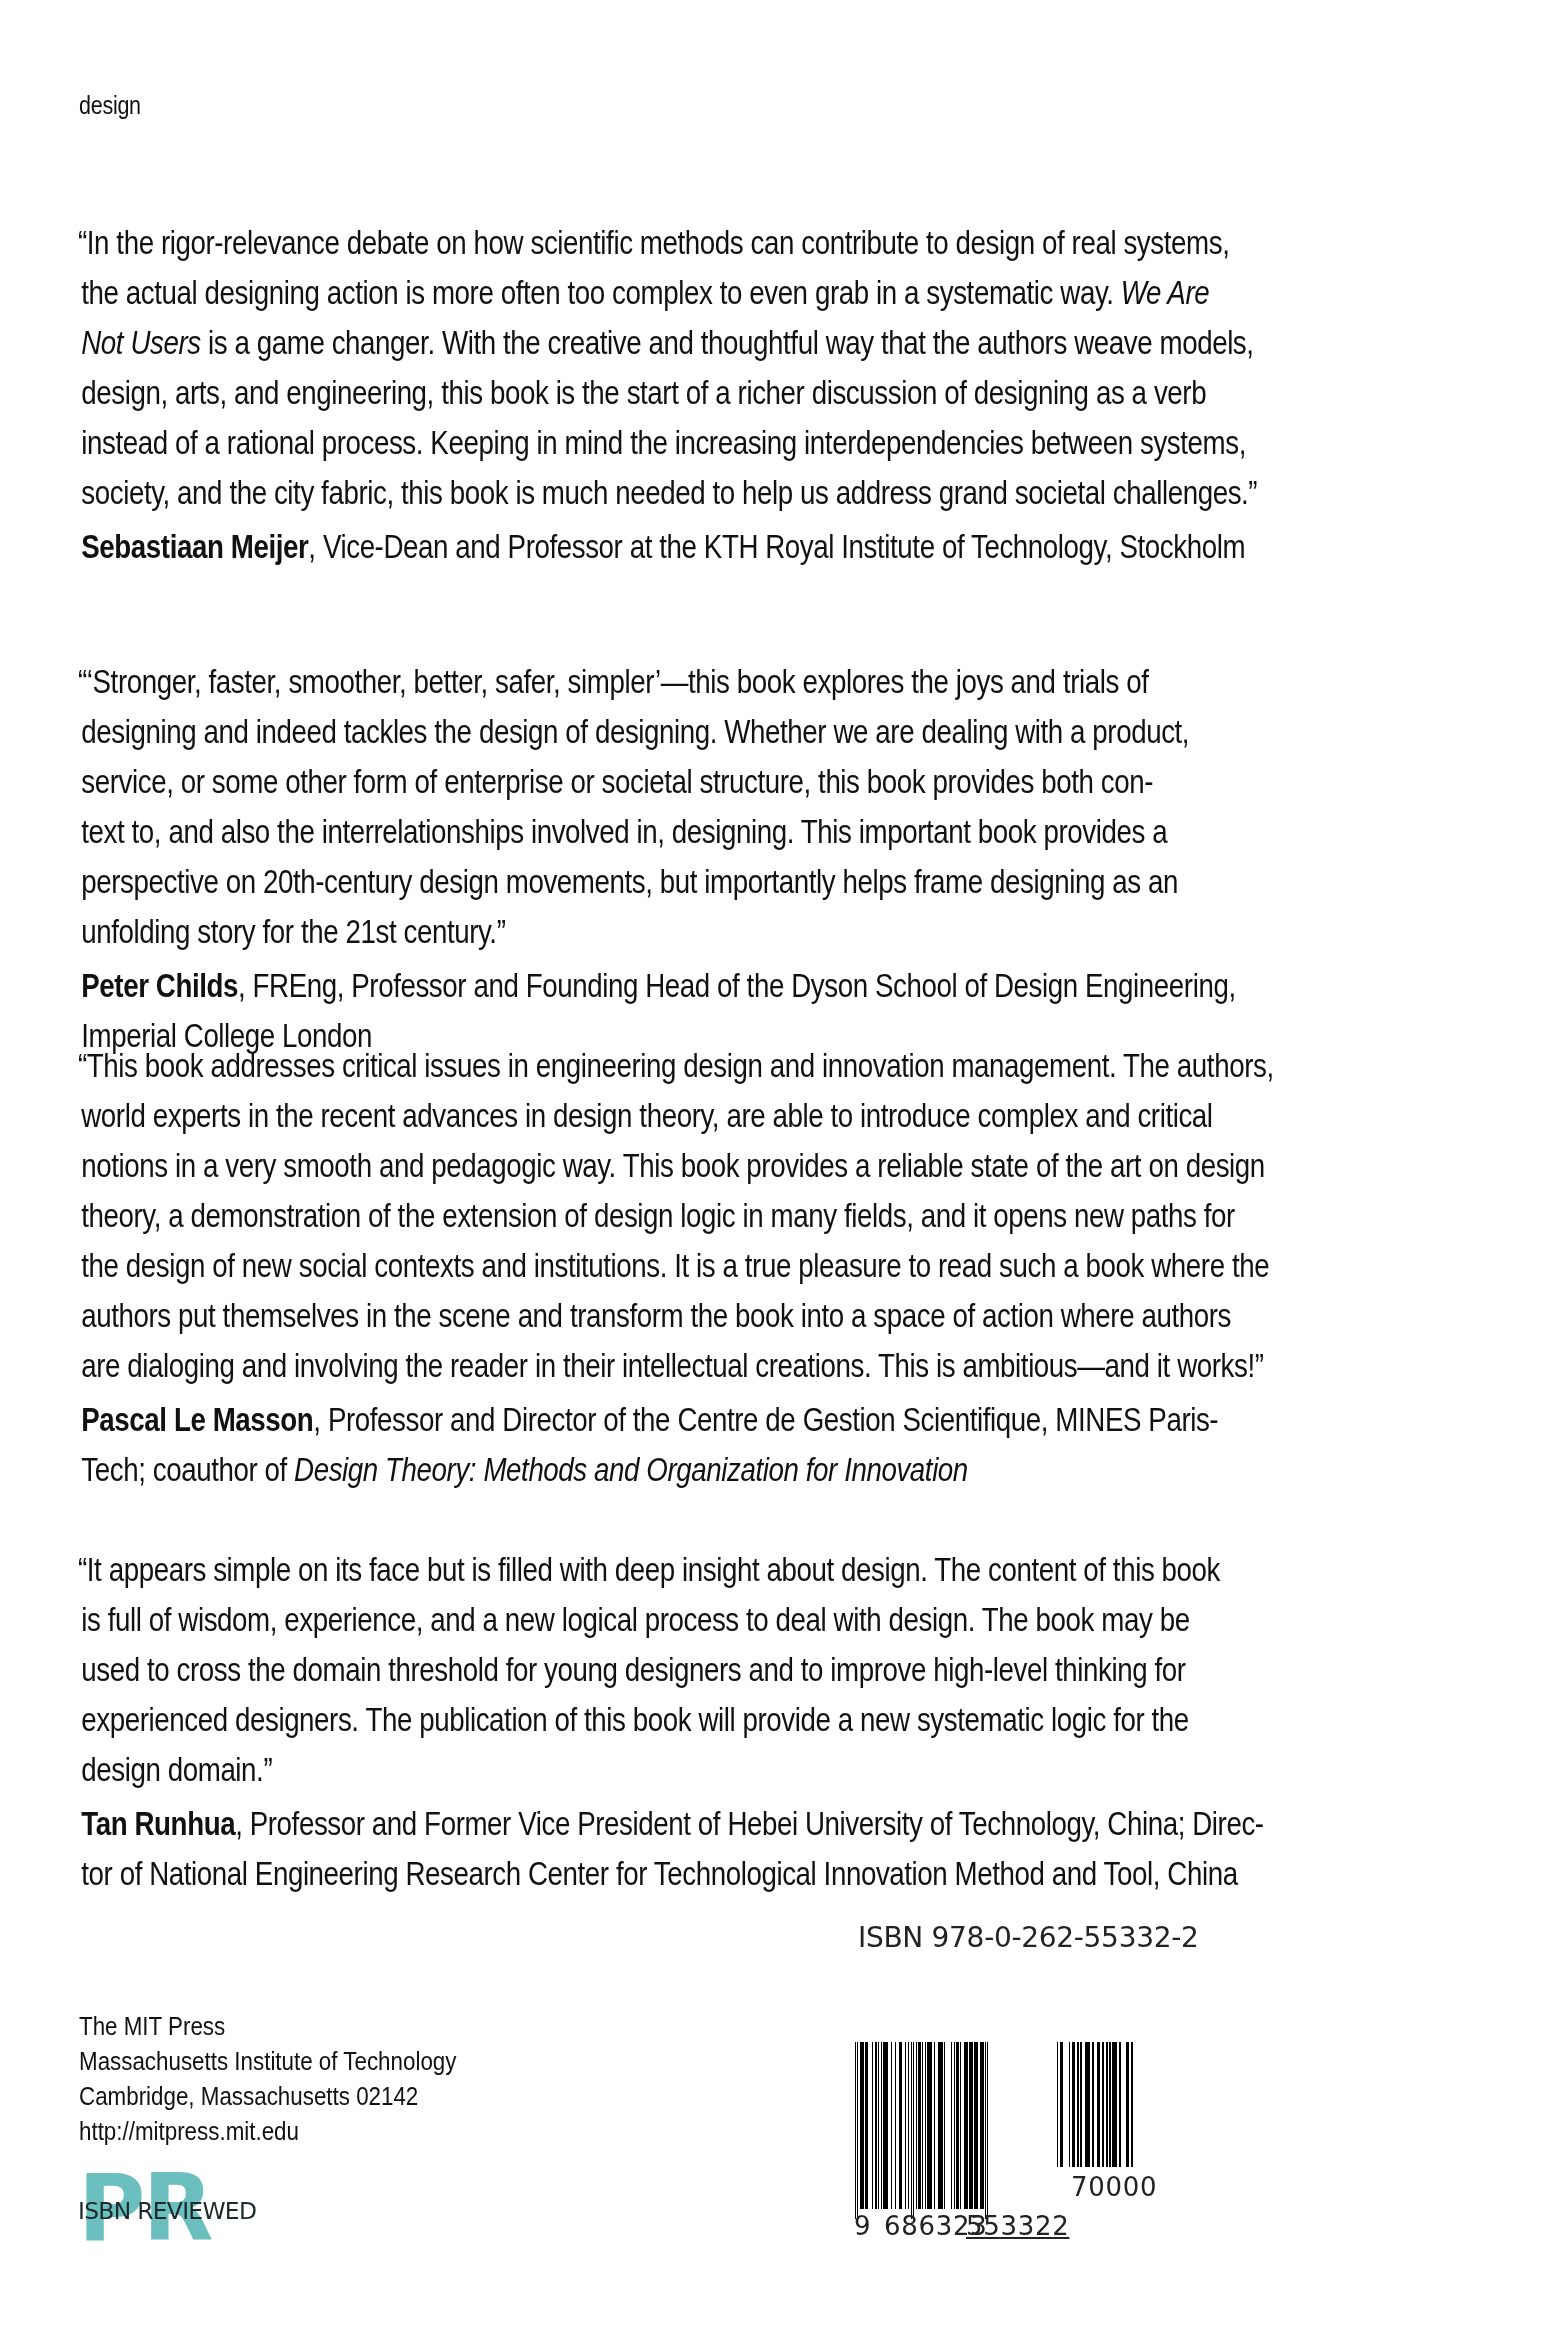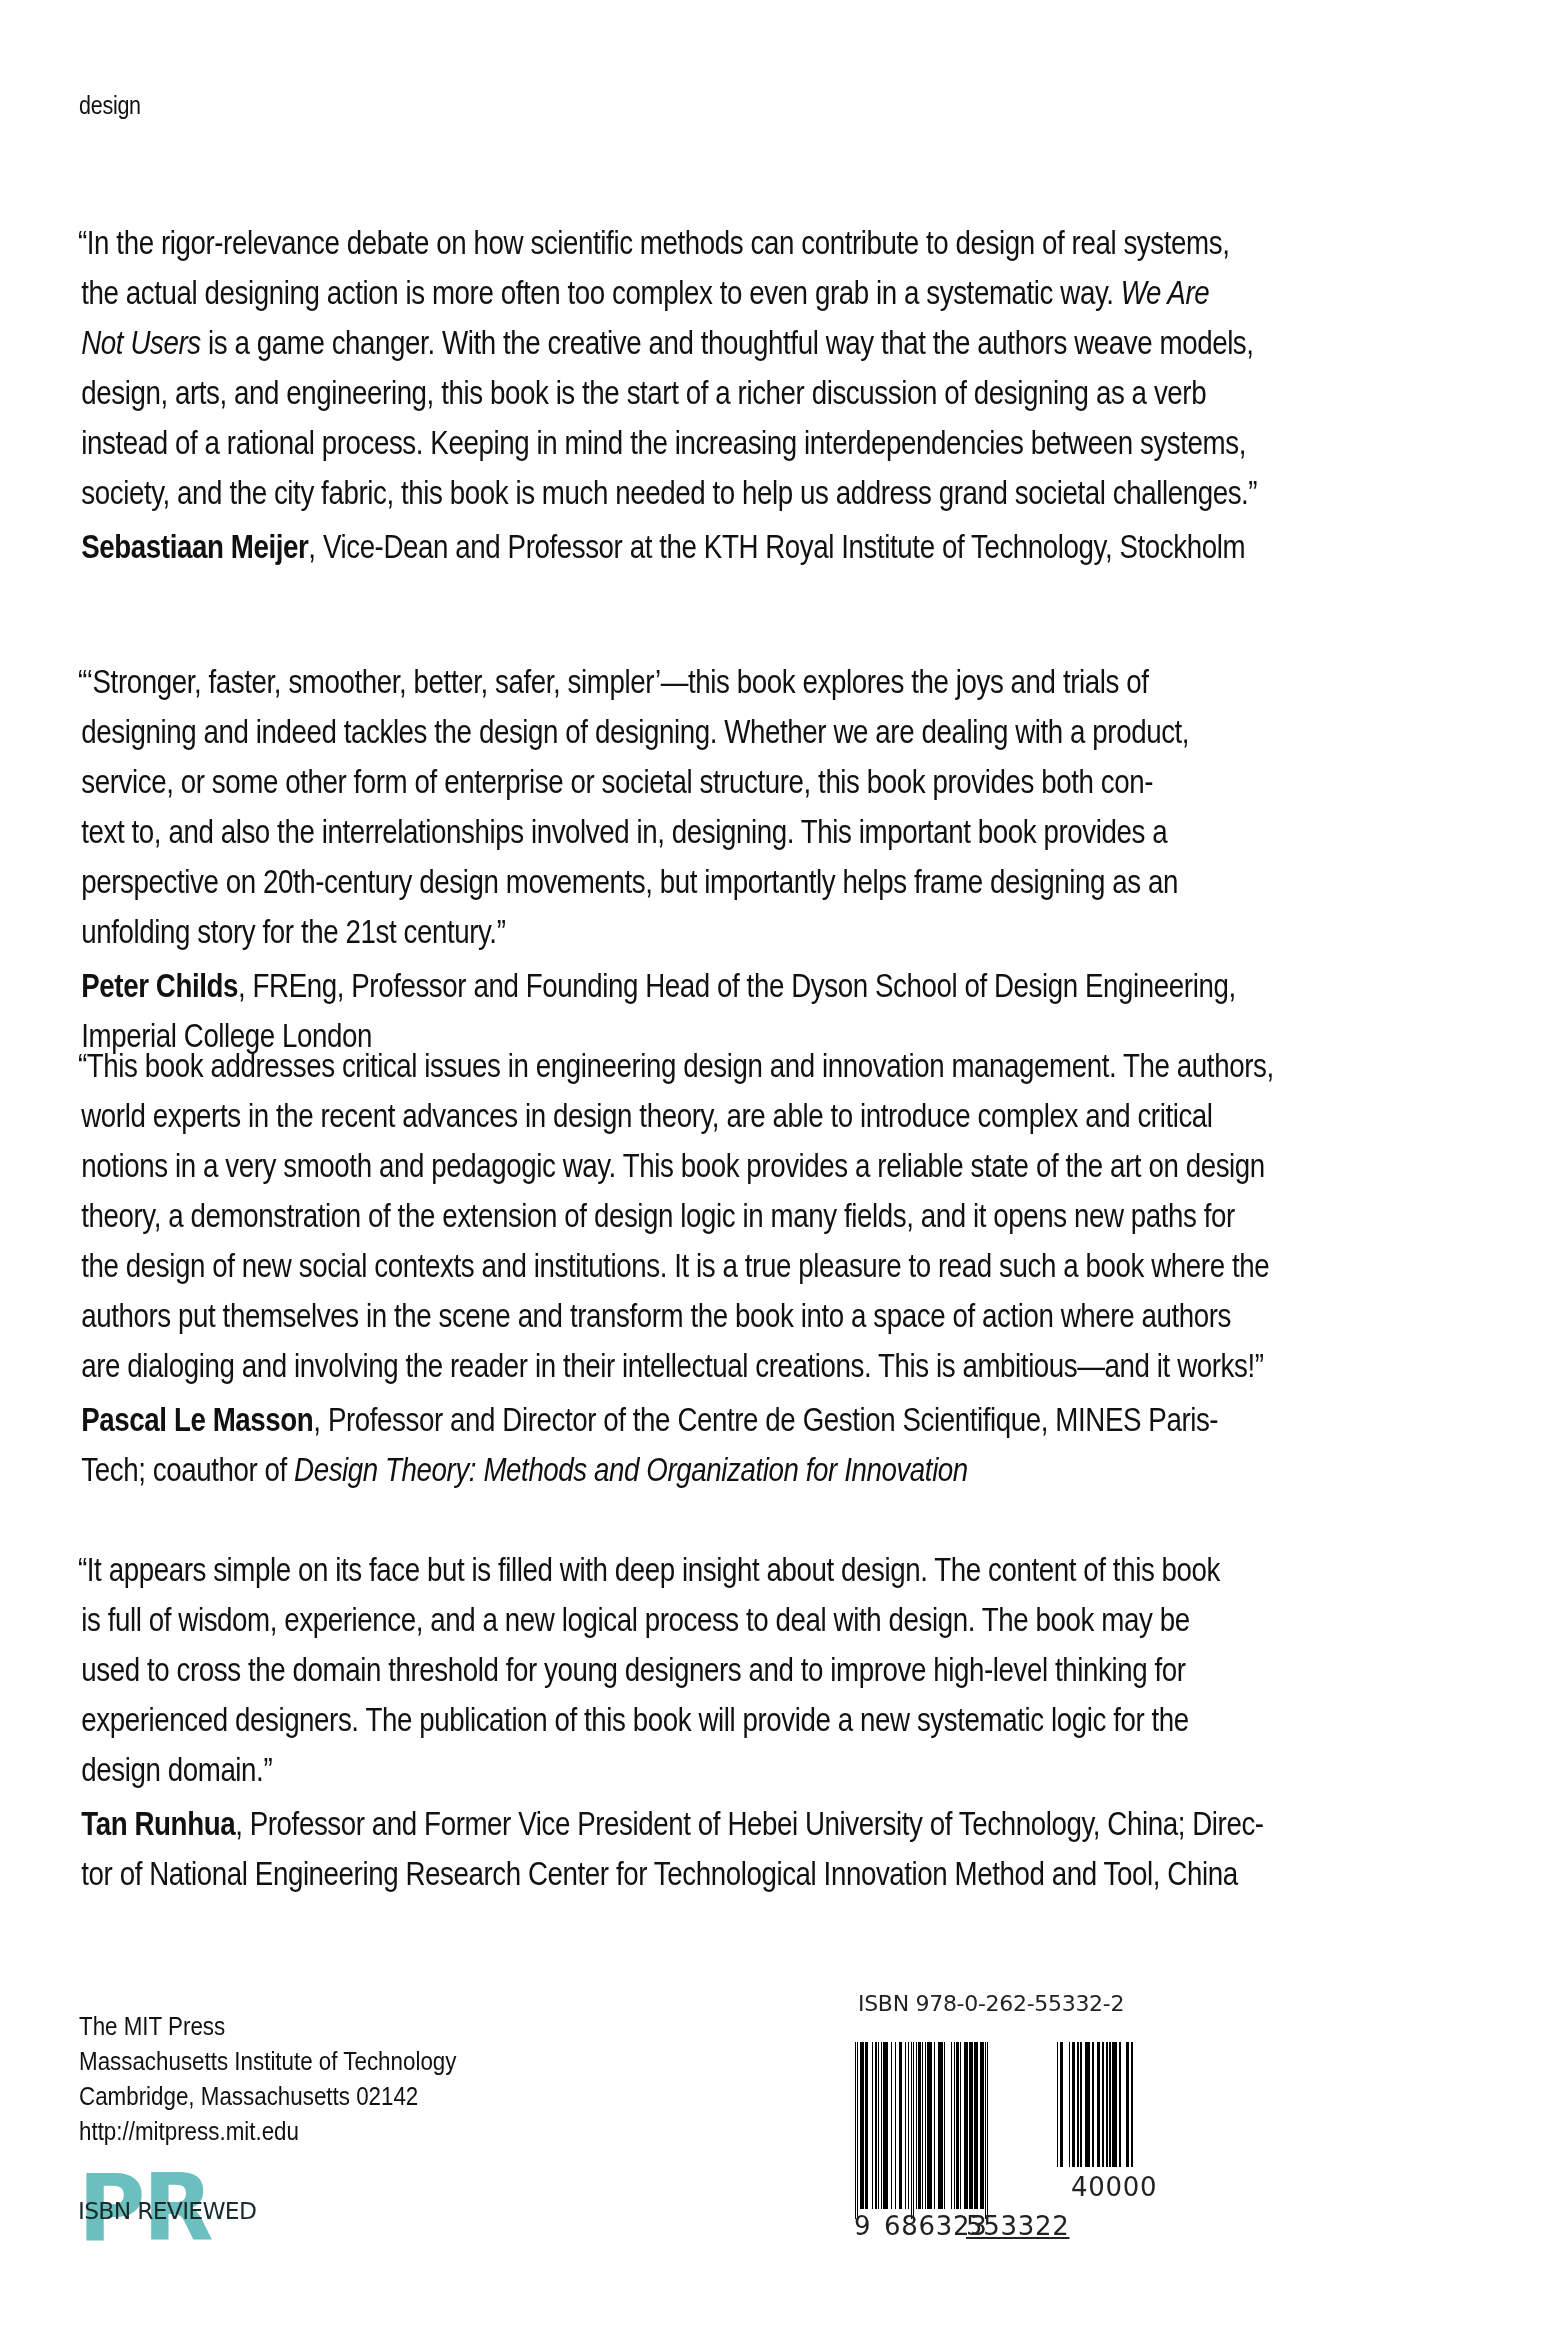--- a/index.html
+++ b/index.html
@@ -41,22 +41,22 @@
     font-size: 92px; font-weight: bold; color: #6bbfbf; letter-spacing: -2.6px;
     font-family: "DejaVu Sans", sans-serif;
   }
   .pr-text {
     position: absolute; left: 0; top: 30px;
     font-size: 23.4px; color: #1a2a2a; letter-spacing: -0.7px;
     font-family: "DejaVu Sans", sans-serif; white-space: nowrap;
   }
 
   .isbn-label {
-    position: absolute; left: 858px; top: 1991px;
-    font-size: 22px; color: #222; font-family: "DejaVu Sans", sans-serif;
+    position: absolute; left: 858px; top: 1921px;
+    font-size: 28px; color: #222; font-family: "DejaVu Sans", sans-serif;
     letter-spacing: -0.3px; white-space: nowrap;
   }
   .barcode-main { position: absolute; left: 852px; top: 2042px; width: 195px; height: 208px; }
   .barcode-addon { position: absolute; left: 1041px; top: 2042px; width: 208px; height: 143px; }
   .bar { position: absolute; top: 0; background: #000; }
   .bc-digit {
     position: absolute; font-family: "DejaVu Sans", sans-serif; font-size: 26px; color: #222;
     letter-spacing: 0.7px; white-space: nowrap;
   }
 </style>
@@ -173,16 +173,16 @@
       <div class="bar" style="left: 65px; width: 1.7px; height: 125px;"></div>
       <div class="bar" style="left: 68px; width: 1.7px; height: 125px;"></div>
       <div class="bar" style="left: 71px; width: 5px; height: 125px;"></div>
       <div class="bar" style="left: 78px; width: 1.7px; height: 125px;"></div>
       <div class="bar" style="left: 85px; width: 3.4px; height: 125px;"></div>
       <div class="bar" style="left: 90px; width: 1.7px; height: 125px;"></div>
     </div>
   <div class="bc-digit" style="left:854px; top:2211px;">9</div>
   <div class="bc-digit" style="left:884px; top:2211px;">686323</div>
   <div class="bc-digit" style="left:966px; top:2211px;text-decoration:underline;">553322</div>
-  <div class="bc-digit" style="left:1071px; top:2172px;">40000</div>
+  <div class="bc-digit" style="left:1071px; top:2172px;">70000</div>
 
 </div>
 
 
 </body></html>

